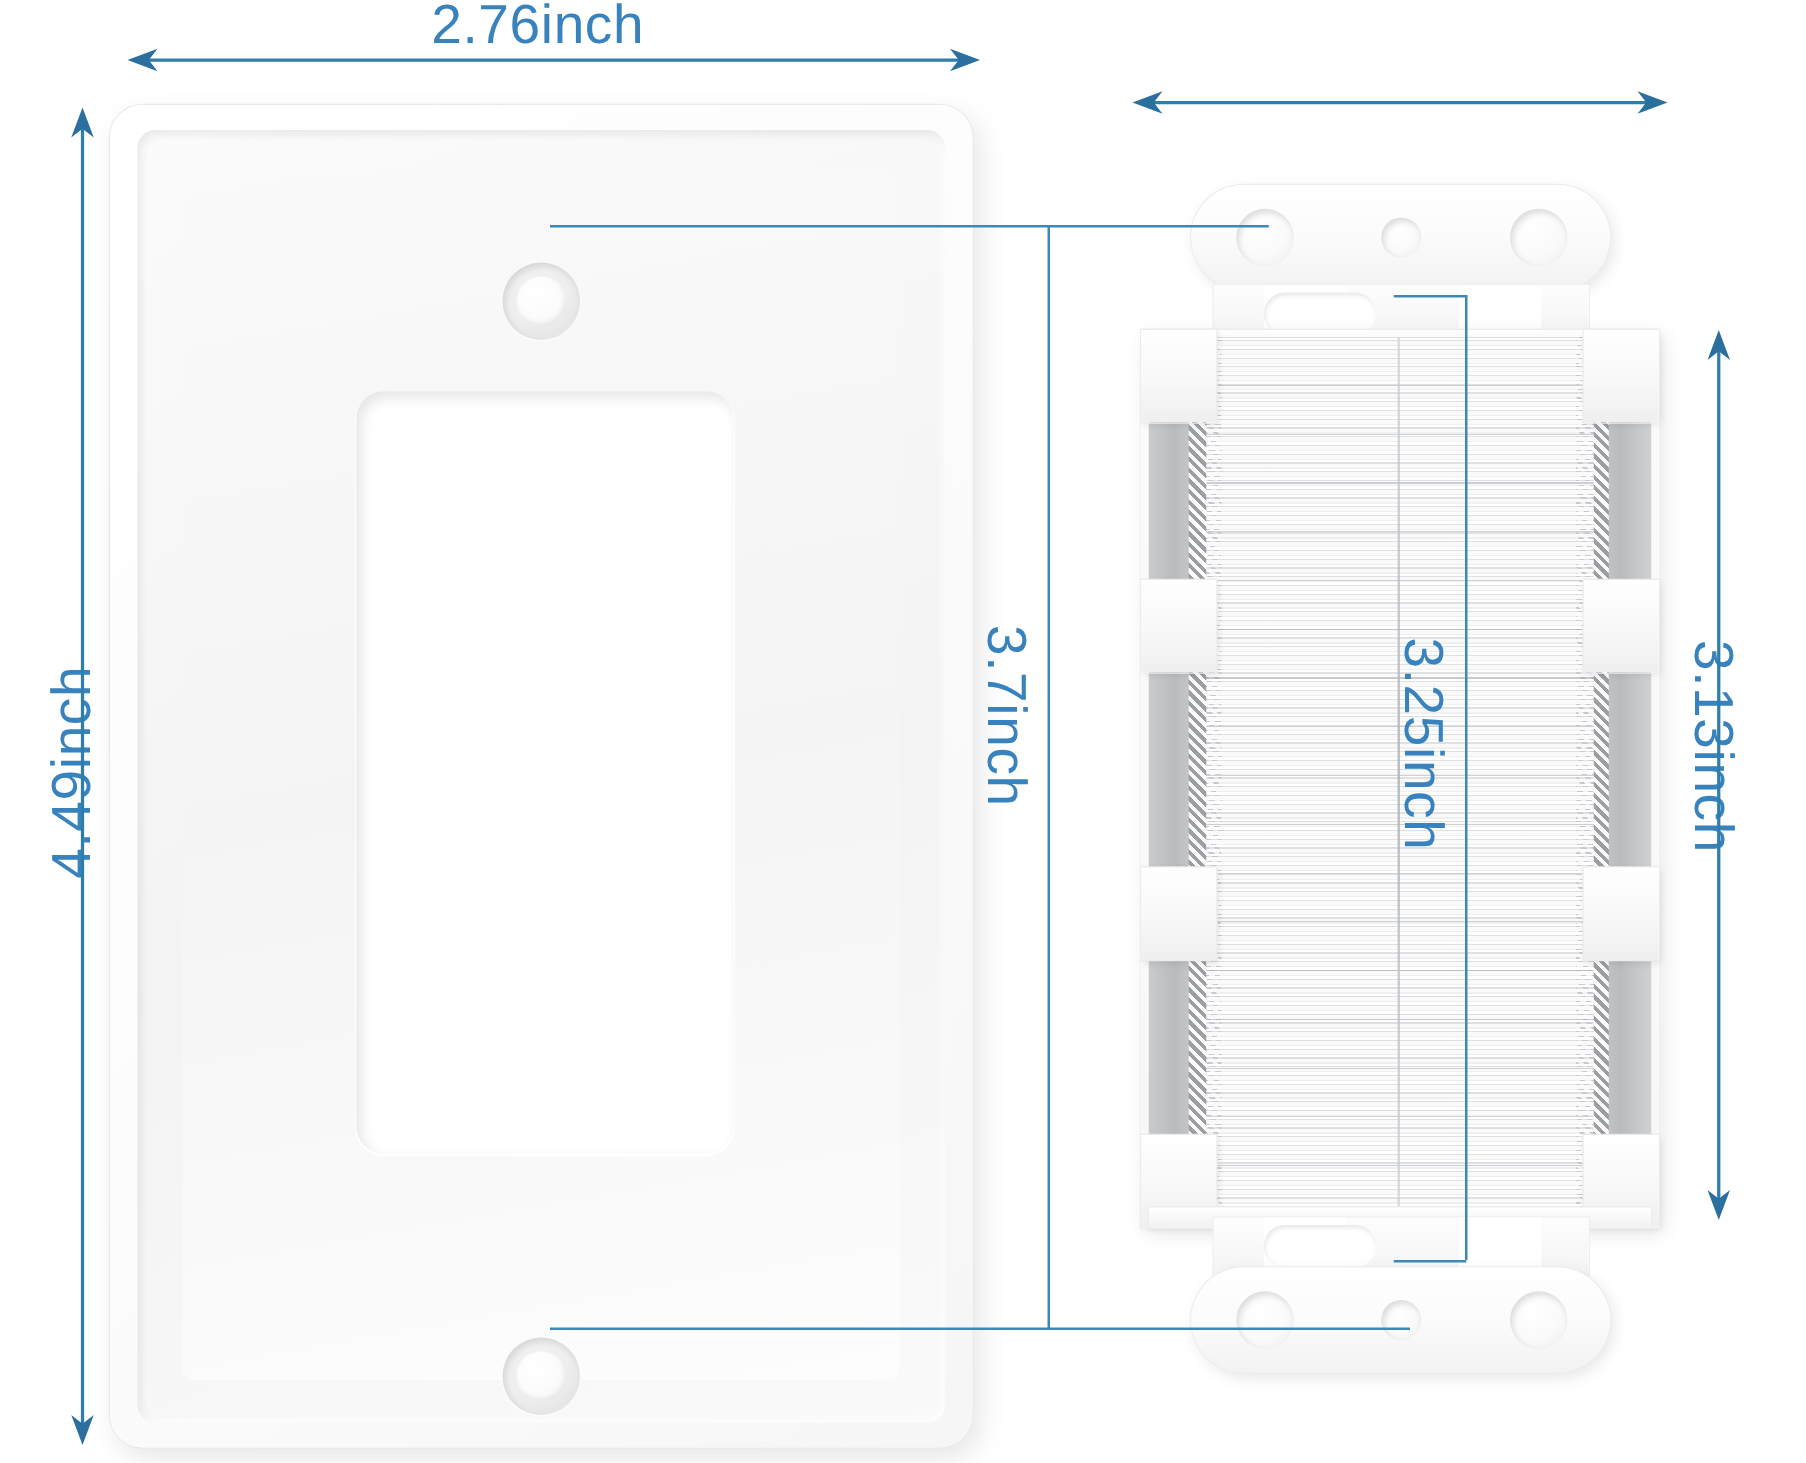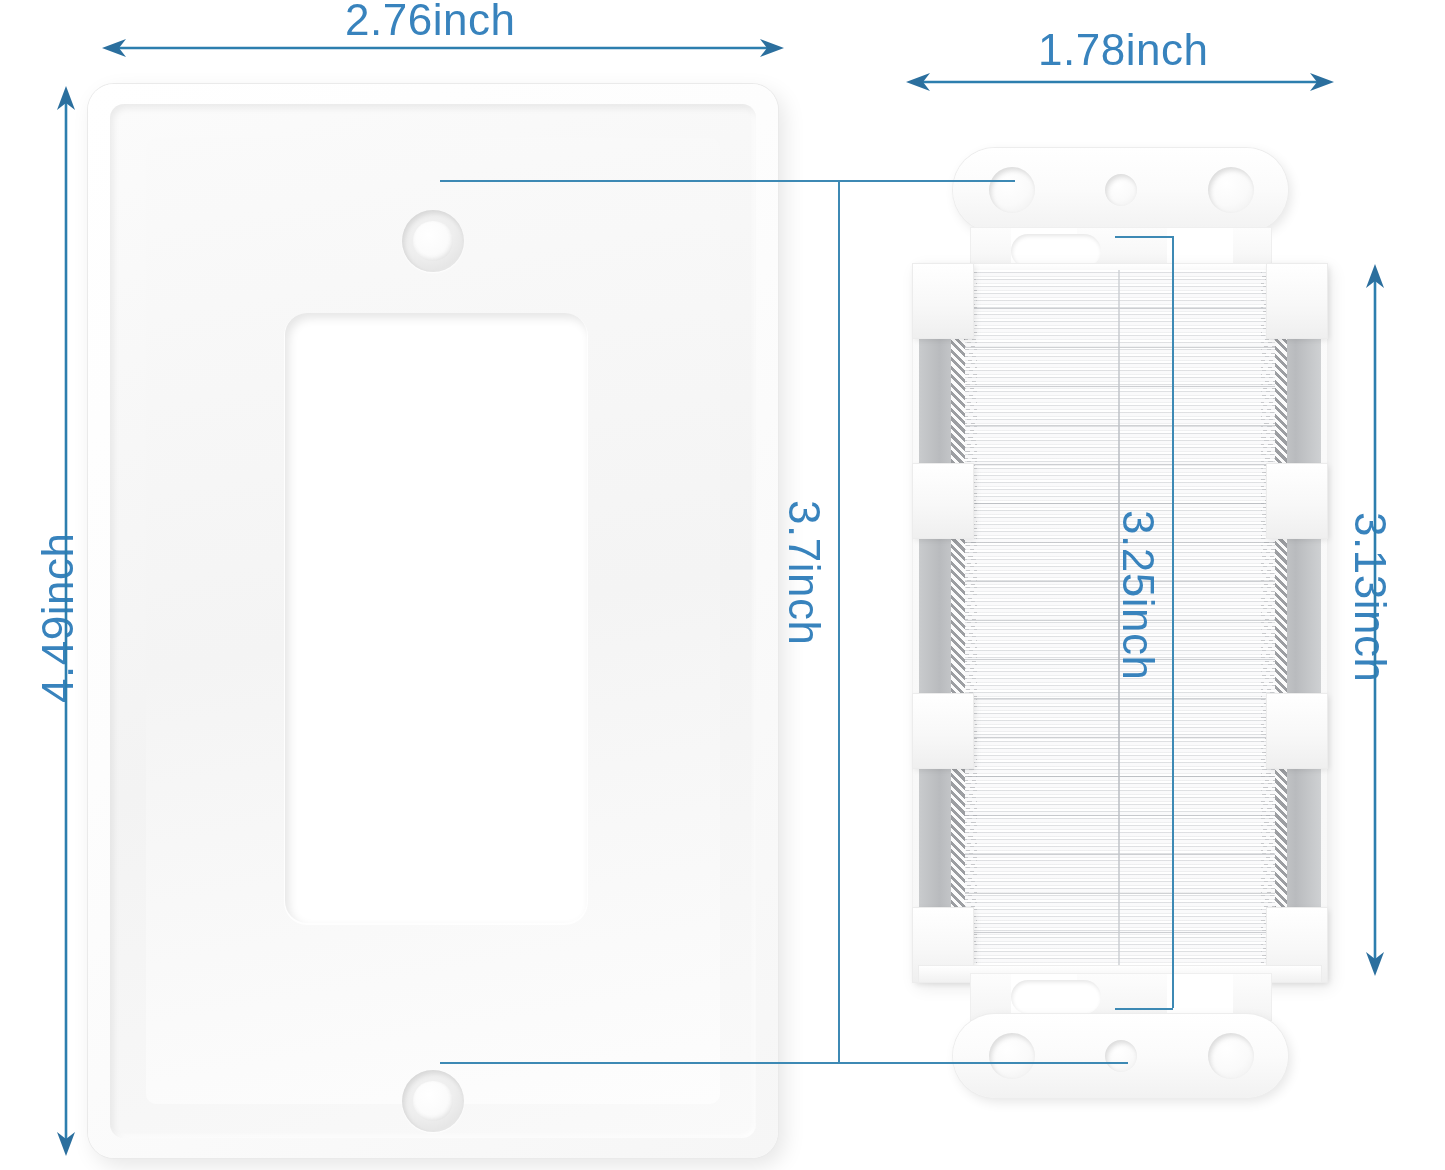--- a/index.html
+++ b/index.html
@@ -365,21 +365,20 @@
     <path d="M684,12 L660,3 L667,12 L660,21 Z" fill="#2b6f9e"></path>
   </svg>
 
   <div class="dim-label rot-left" style="left:36px; top:703px;">4.49inch</div>
   <svg class="arrowsvg" style="left:54px; top:84px;" width="24" height="1074" viewBox="0 0 24 1074">
     <line x1="12" y1="14" x2="12" y2="1060" stroke="#2d7eae" stroke-width="2.6"></line>
     <path d="M12,2 L3,26 L12,19 L21,26 Z" fill="#2b6f9e"></path>
     <path d="M12,1072 L3,1048 L12,1055 L21,1048 Z" fill="#2b6f9e"></path>
   </svg>
 
-  <div class="dim-label" style="left:1038px; top:28px;">1.78inch</div>
   <svg class="arrowsvg" style="left:904px; top:70px;" width="432" height="24" viewBox="0 0 432 24">
     <line x1="14" y1="12" x2="418" y2="12" stroke="#2d7eae" stroke-width="2.6"></line>
     <path d="M2,12 L26,3 L19,12 L26,21 Z" fill="#2b6f9e"></path>
     <path d="M430,12 L406,3 L413,12 L406,21 Z" fill="#2b6f9e"></path>
   </svg>
 
   <div class="lineh thin-h" style="left:440px; top:180px; width:575px;"></div>
   <div class="lineh thin-h" style="left:440px; top:1062px; width:688px;"></div>
   <div class="linev thin-v" style="left:838px; top:180px; height:883px;"></div>
   <div class="dim-label rot-right" style="left:826px; top:500px;">3.7inch</div>

